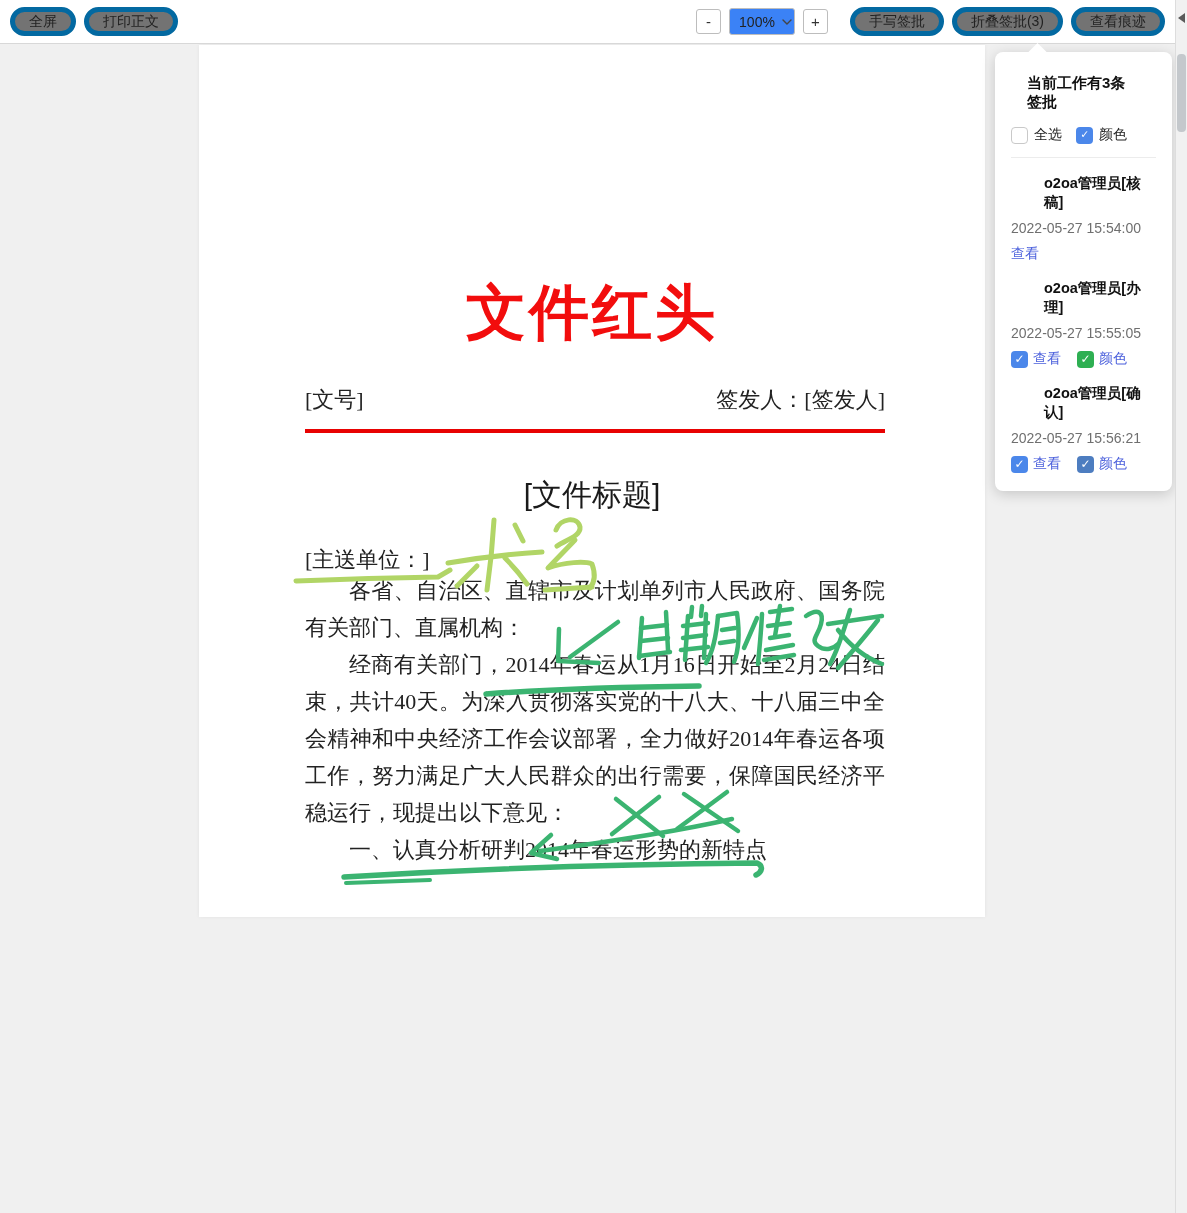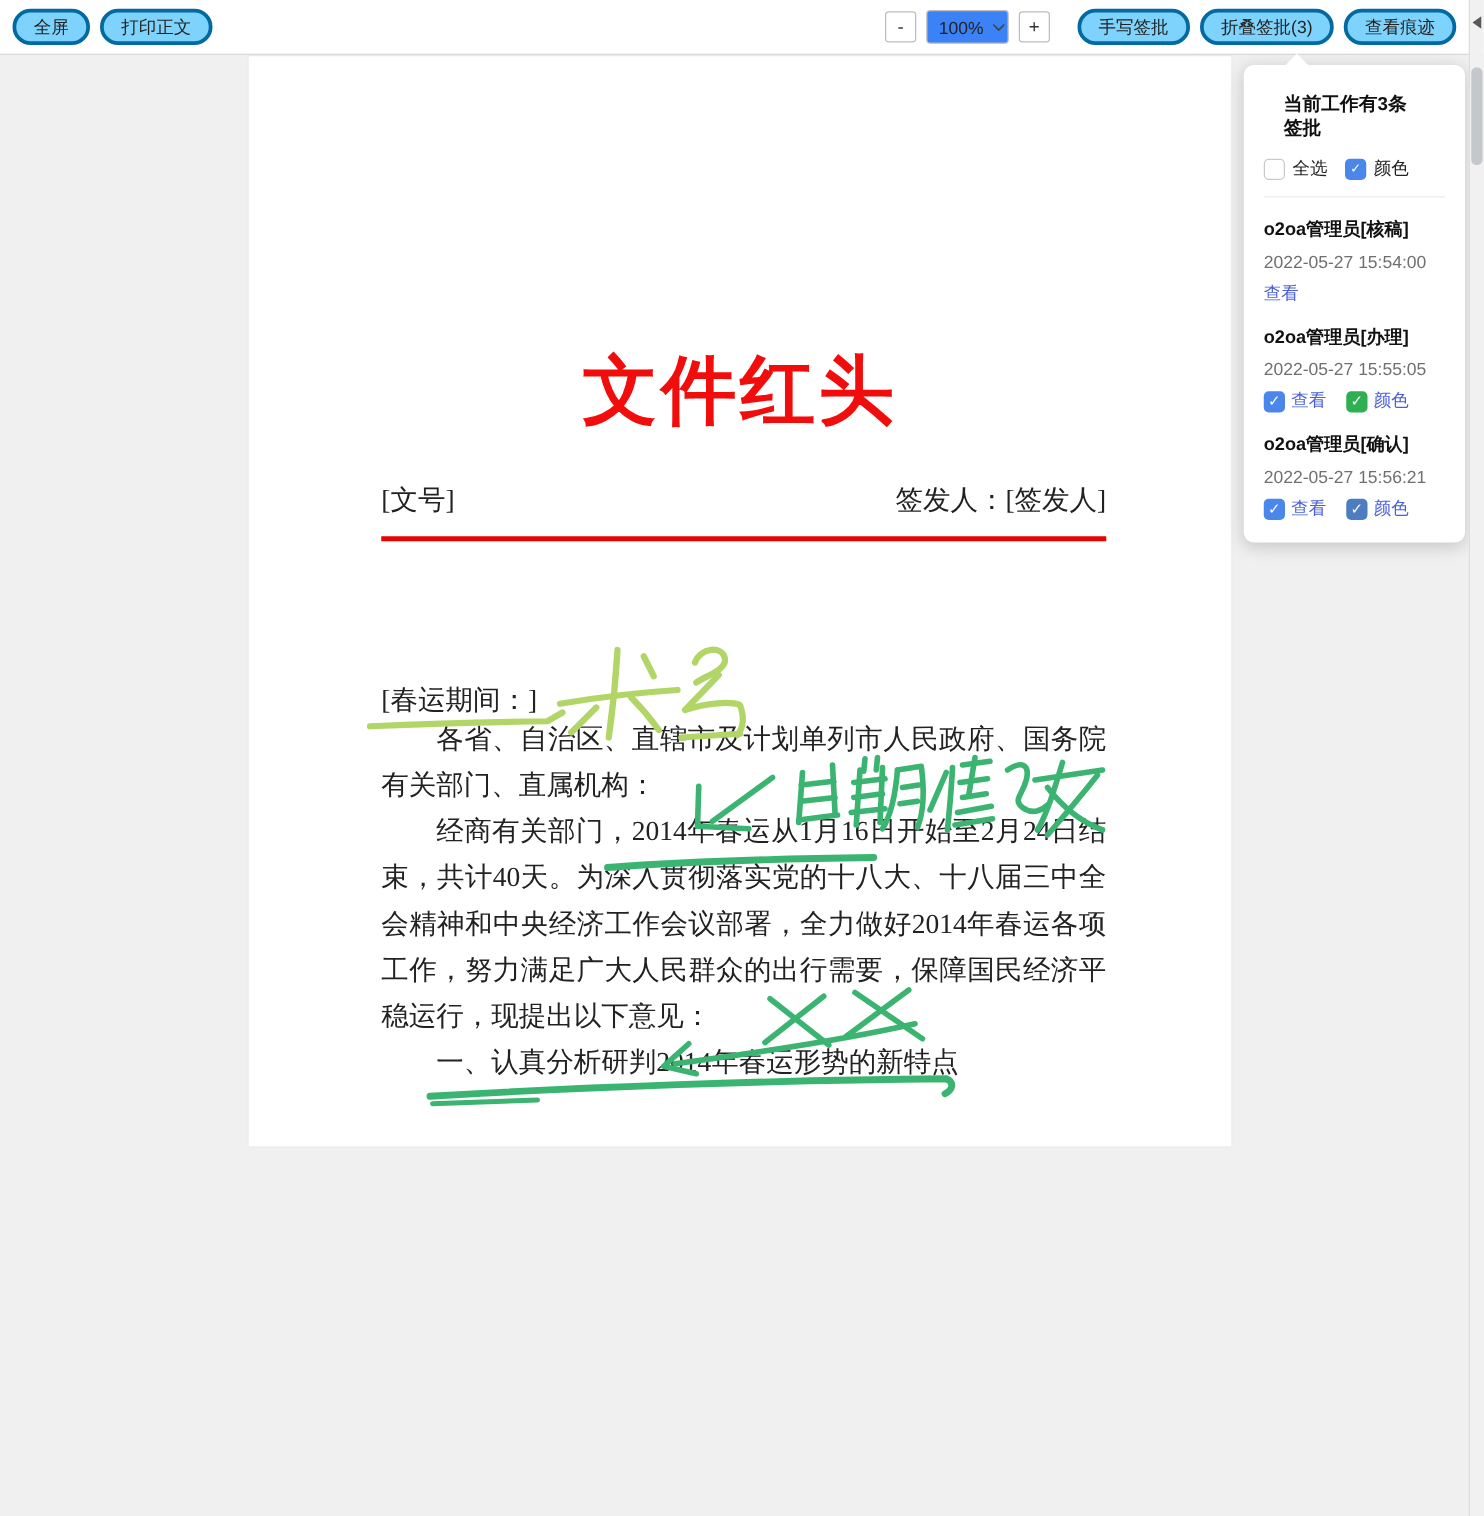--- a/index.html
+++ b/index.html
@@ -11,22 +11,22 @@
   }
   
   .toolbar{
     position:absolute;top:0;left:0;width:1187px;height:44px;background:#fff;
     border-bottom:1px solid #d8d8d8;box-sizing:border-box;
     display:flex;align-items:center;justify-content:space-between;
     padding:0 22px 0 10px;z-index:5;
   }
   .tb-group{display:flex;align-items:center;gap:8px;}
   .btn-pill{
-    height:29px;padding:0 14px;border:3px solid #0369a1;border-radius:15px;
-    background:#7dd3fc;font-size:14px;color:#222;cursor:pointer;white-space:nowrap;
+    height:29px;padding:0 14px;border:5px solid #0369a1;border-radius:15px;
+    background:#737373;font-size:14px;color:#222;cursor:pointer;white-space:nowrap;
     font-family:inherit;
   }
   .btn-sq{
     width:25px;height:25px;border:1px solid #bdbdbd;border-radius:3px;background:#fff;
     font-size:15px;line-height:1;color:#333;cursor:pointer;padding:0;font-family:inherit;
   }
   .zoom-select{
     height:25px;border:1px solid #bdbdbd;border-radius:3px;background:#3b82f6;
     display:flex;align-items:center;gap:7px;padding:0 2px 0 9px;font-size:14px;cursor:pointer;
   }
@@ -83,21 +83,21 @@
   .cb{
     width:17px;height:17px;border:1px solid #c9c9c9;border-radius:4px;background:#fff;
     box-sizing:border-box;flex:0 0 auto;cursor:pointer;
   }
   .cb.checked{
     border:none;display:flex;align-items:center;justify-content:center;
     color:#fff;font-size:12px;line-height:1;
   }
   .checkrow .lbl{margin-right:8px;}
   .entry{margin-top:16px;}
-  .entry-name{font-size:14.5px;font-weight:bold;color:#111;}
+  .entry-name{font-size:14.5px;font-weight:bold;color:#111;margin-left:33px;}
   .entry-time{font-size:14px;color:#6f6f6f;margin-top:8px;}
   .entry-links{margin-top:9px;display:flex;align-items:flex-end;gap:16px;font-size:14px;}
   .grp{display:flex;align-items:center;gap:5px;}
   .link{text-decoration:none;cursor:pointer;}
   
   .scroll-track{
     position:absolute;right:0;top:0;width:12px;height:1213px;background:#f1f1f1;
     border-left:1px solid #ddd;box-sizing:border-box;z-index:8;
   }
   .scroll-arrow{
@@ -136,22 +136,23 @@
 <div class="page">
   <div class="redhead" style="color: rgb(242, 13, 13);">文件红头</div>
 
   <div class="docnum-row">
     <span>[文号]</span>
     <span><span>签发人：</span><span>[签发人]</span></span>
   </div>
 
   <div class="red-rule" style="background: rgb(232, 2, 2);"></div>
 
-
-  <div class="recipient">[春运期间：]</div>
+  <div class="doc-title">[文件标题]</div>
+
+  <div class="recipient">[主送单位：]</div>
 
   <div class="body-text">
     <p>各省、自治区、直辖市及计划单列市人民政府、国务院有关部门、直属机构：</p>
     <p>经商有关部门，2014年春运从1月16日开始至2月24日结束，共计40天。为深入贯彻落实党的十八大、十八届三中全会精神和中央经济工作会议部署，全力做好2014年春运各项工作，努力满足广大人民群众的出行需要，保障国民经济平稳运行，现提出以下意见：</p>
     <p>一、认真分析研判2014年春运形势的新特点</p>
   </div>
 </div>
 
 <svg class="ink" width="1187" height="1213" viewBox="0 0 1187 1213">
 

